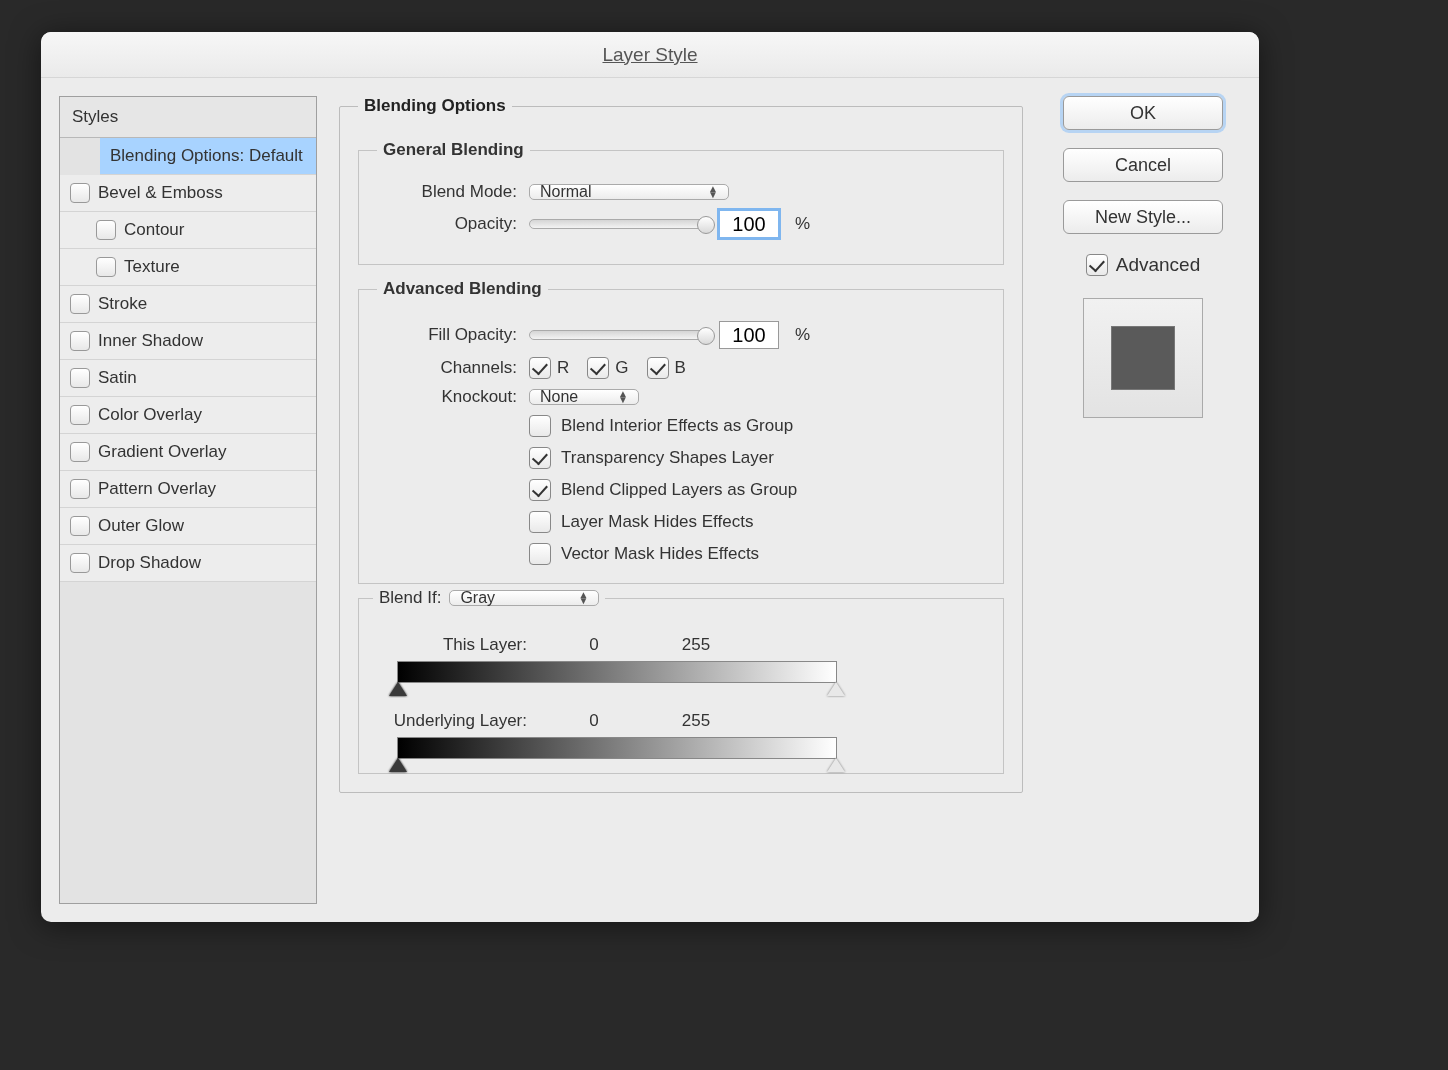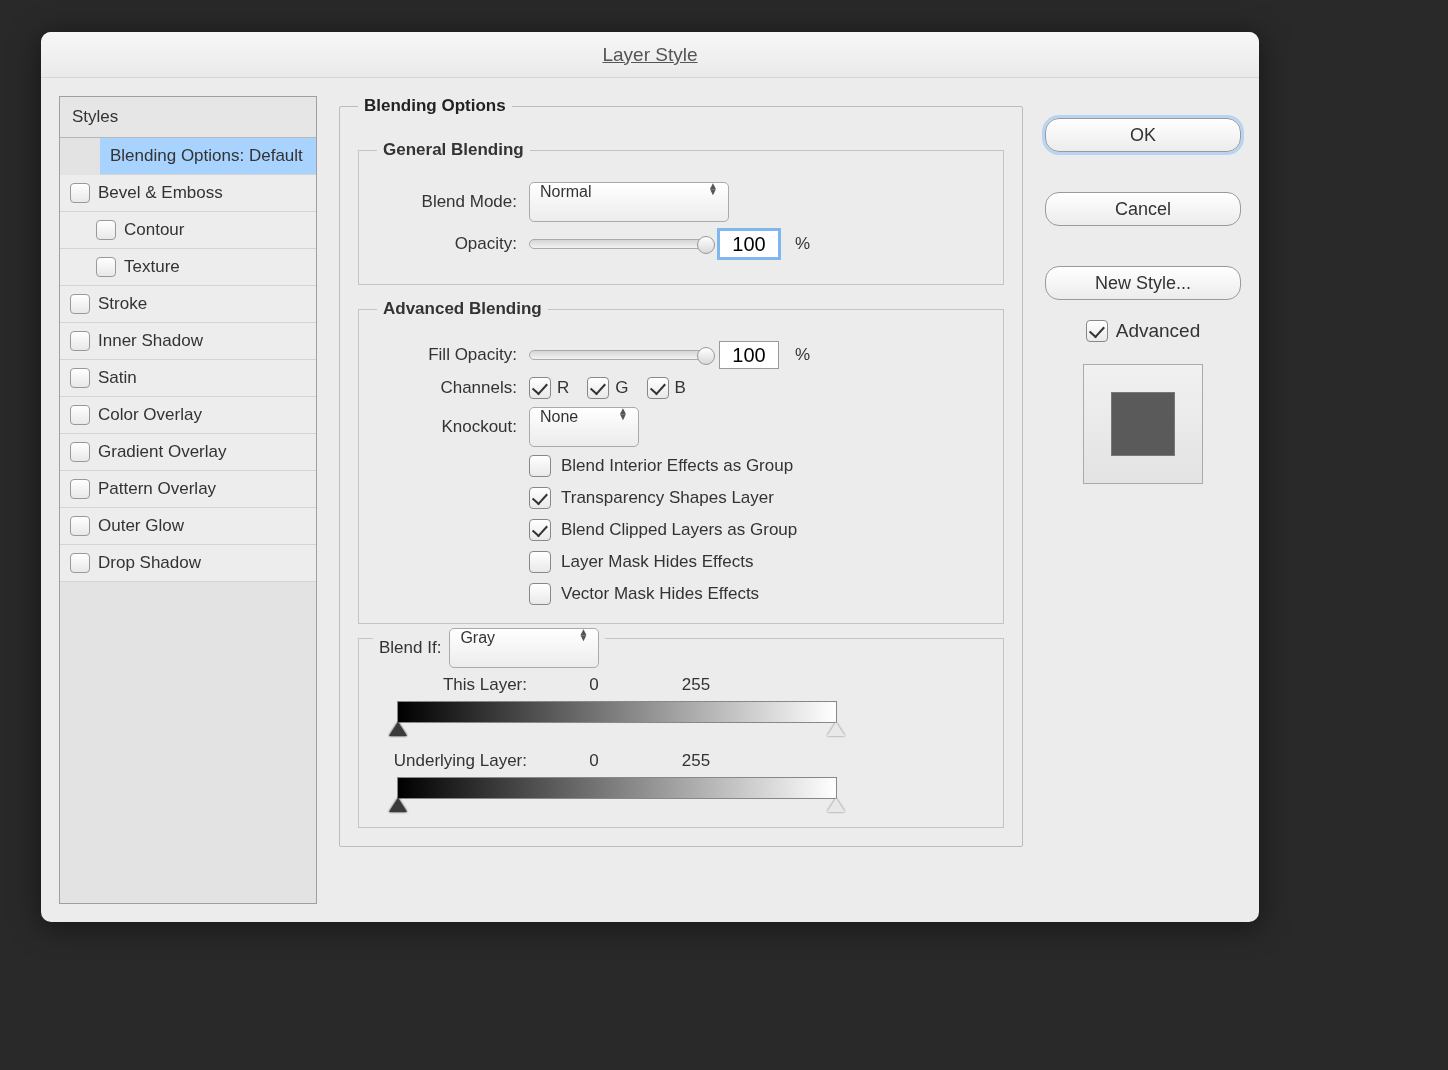--- a/index.html
+++ b/index.html
@@ -114,23 +114,23 @@
     gap:12px;
     margin: 8px 0;
   }
   .row .label {
     width: 140px;
     text-align:right;
     font-size:17px;
   }
   .select {
     display:inline-flex;
-    align-items:flex-start;
+    align-items:center;
     justify-content: space-between;
-    height:40px;
+    height:16px;
     padding: 0 10px;
     background: linear-gradient(#ffffff,#ececec);
     border:1px solid #aaa;
     border-radius:5px;
     font-size:16px;
     min-width: 110px;
     cursor:pointer;
   }
   .select .chev {
     margin-left:10px;
@@ -189,21 +189,21 @@
     border-bottom:2.5px solid #333;
     transform: rotate(-48deg) translate(1px,-1px);
   }
   .chan-row { display:flex; align-items:center; gap:18px; }
   .chan { display:flex; align-items:center; gap:6px; font-size:17px;}
   .opts-col { display:flex; flex-direction:column; gap:10px; margin-left: 152px; margin-top:6px;}
   .opt { display:flex; align-items:center; gap:10px; font-size:17px;}
   
   .blendif-group {
     border:1px solid #c4c4c4;
-    padding: 14px 18px 28px 18px;
+    padding: 14px 18px 14px 18px;
     position:relative;
   }
   .blendif-legend {
     position:absolute;
     top:-11px; left:14px;
     background:#ececec;
     padding:0 6px;
     display:flex;
     align-items:center;
     gap:8px;
@@ -232,31 +232,30 @@
     bottom:-14px;
     width:0;height:0;
     border-left:9px solid transparent;
     border-right:9px solid transparent;
   }
   .tri.black { left:-9px; border-bottom:14px solid #3a3a3a; filter: drop-shadow(0 0 1px #000);}
   .tri.white { right:-9px; border-bottom:14px solid #e8e8e8; filter: drop-shadow(0 0 1px #777);}
   
   .right-panel { width: 196px; display:flex; flex-direction:column; gap:18px; align-items:center;}
   .btn {
-    width: 196px;
+    width: 160px;
     height: 34px;
     border:1px solid #9a9a9a;
-    border-radius:14px;
+    border-radius:6px;
     background: linear-gradient(#ffffff,#ececec);
     font-size:18px;
     display:flex;
     align-items:center;
     justify-content:center;
     cursor:pointer;
-    margin-top:22px;
   }
   .btn.default {
     box-shadow: 0 0 0 3px #b7d4f3;
   }
   .preview-row { display:flex; align-items:center; gap:8px; font-size:19px; margin-top:2px;}
   .preview-box {
     width:120px;height:120px;
     border:1px solid #aaa;
     background: linear-gradient(#f1f1f1,#e3e3e3);
     display:flex;

